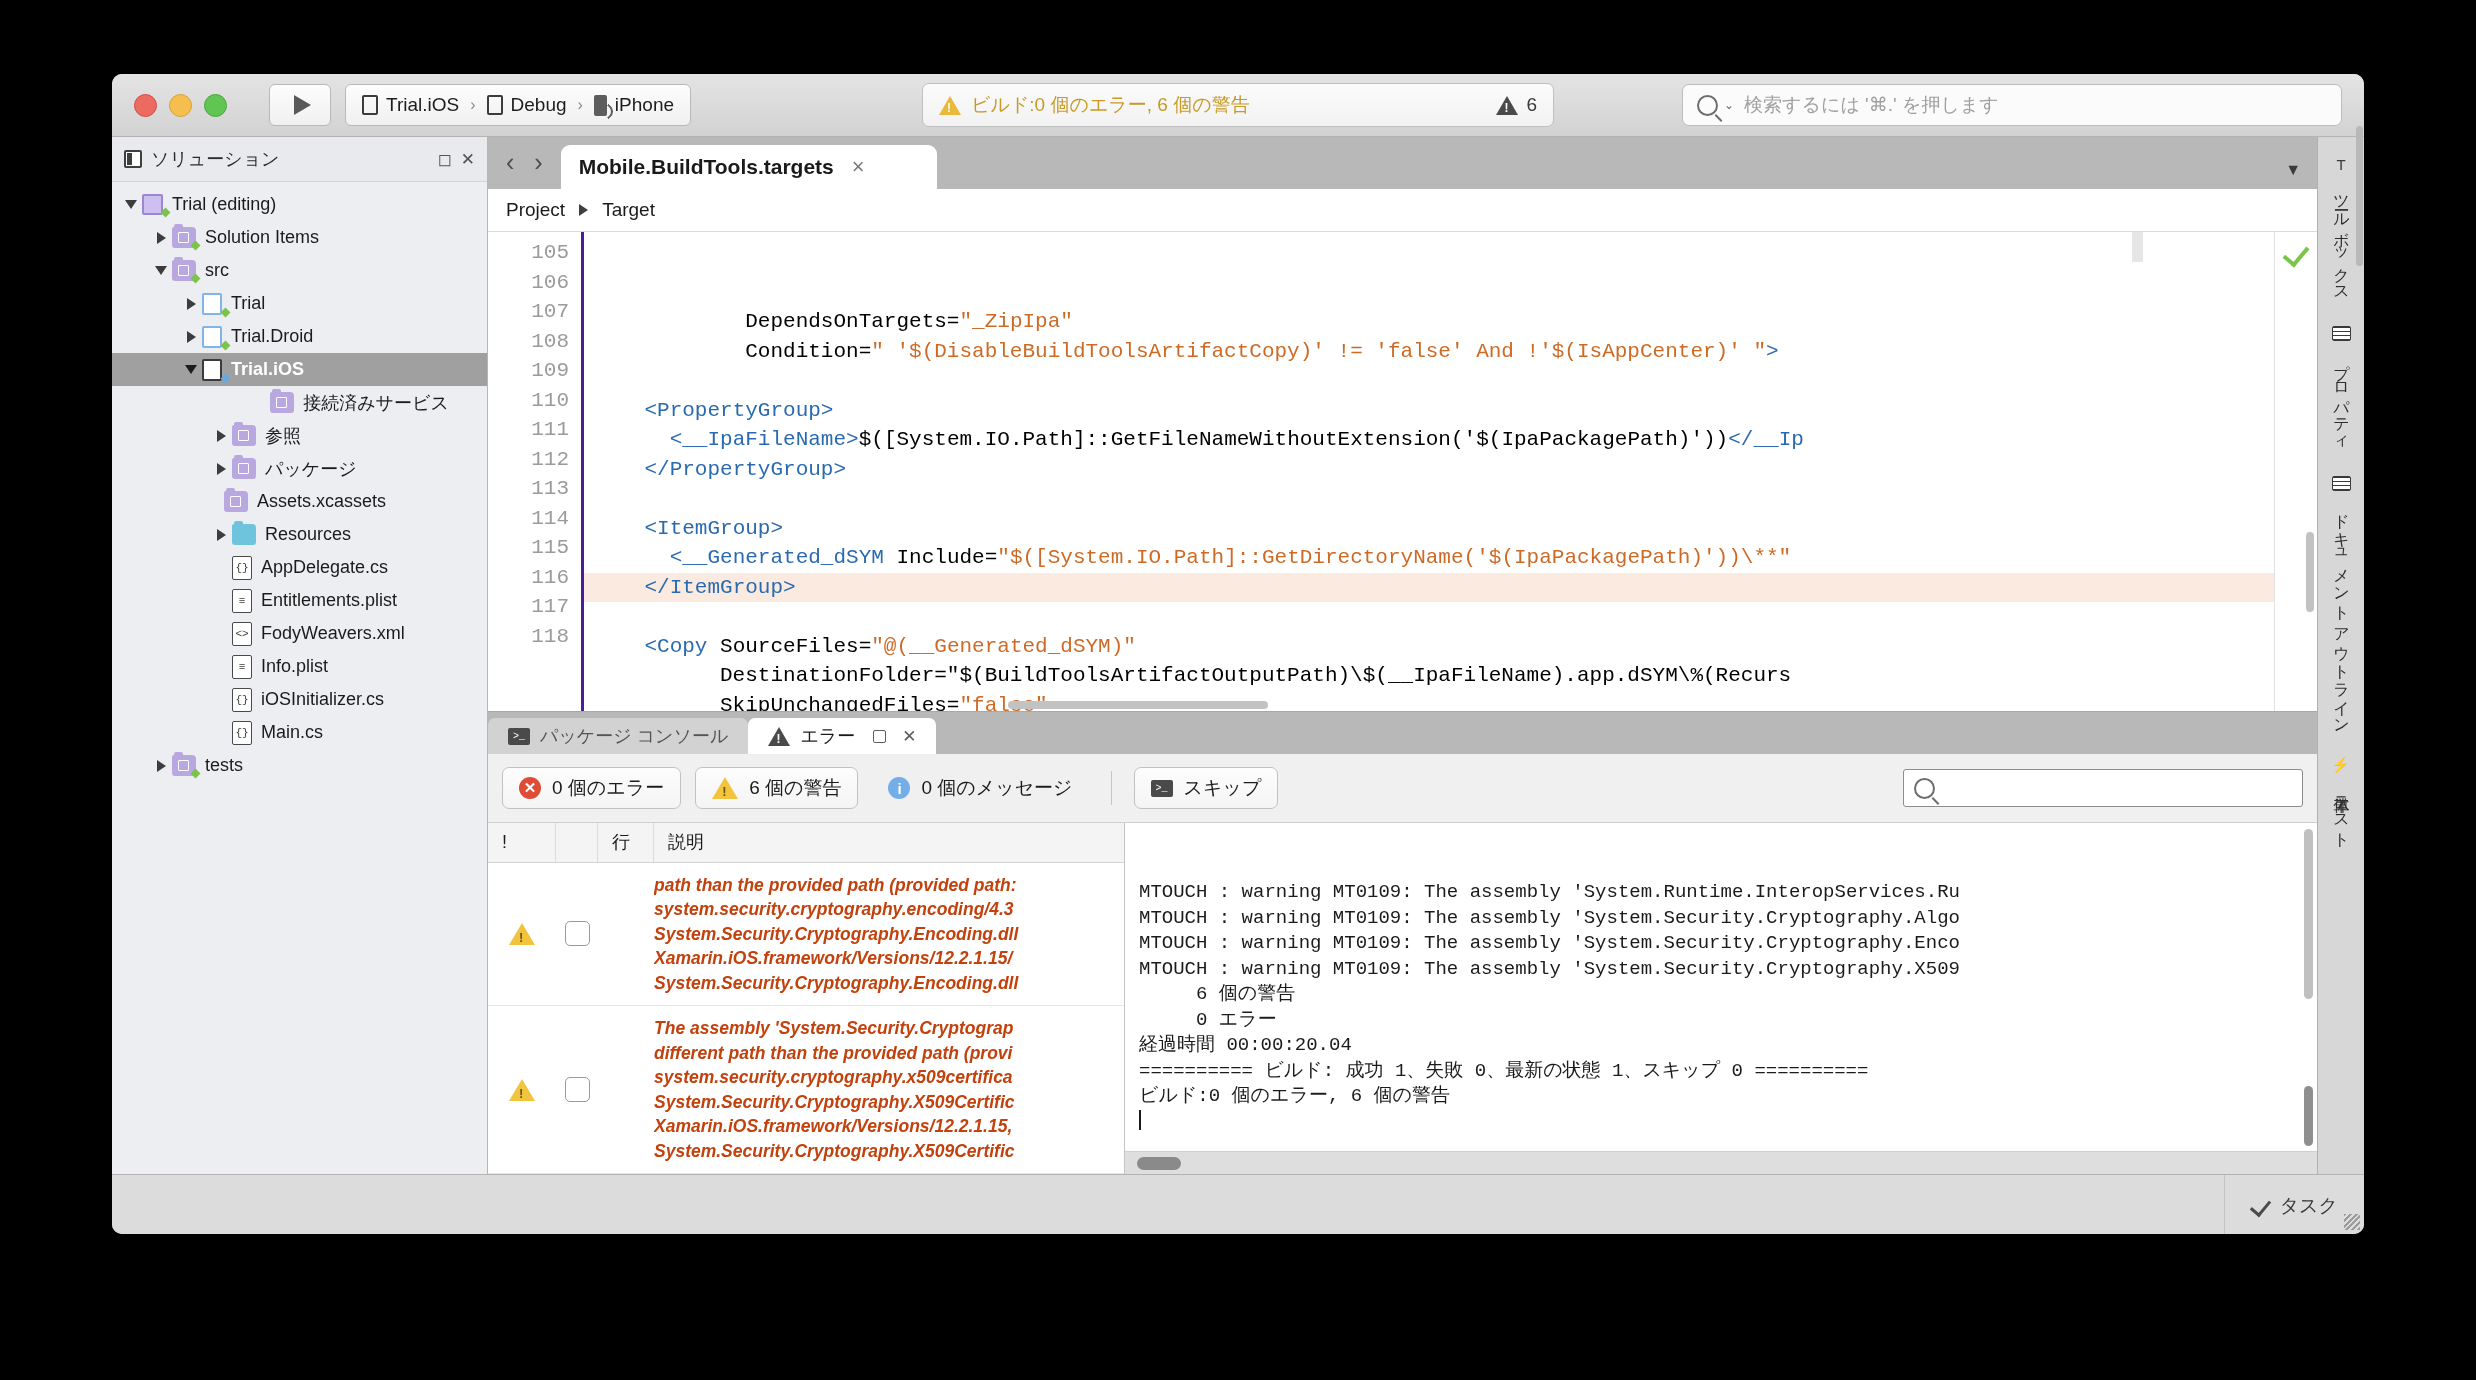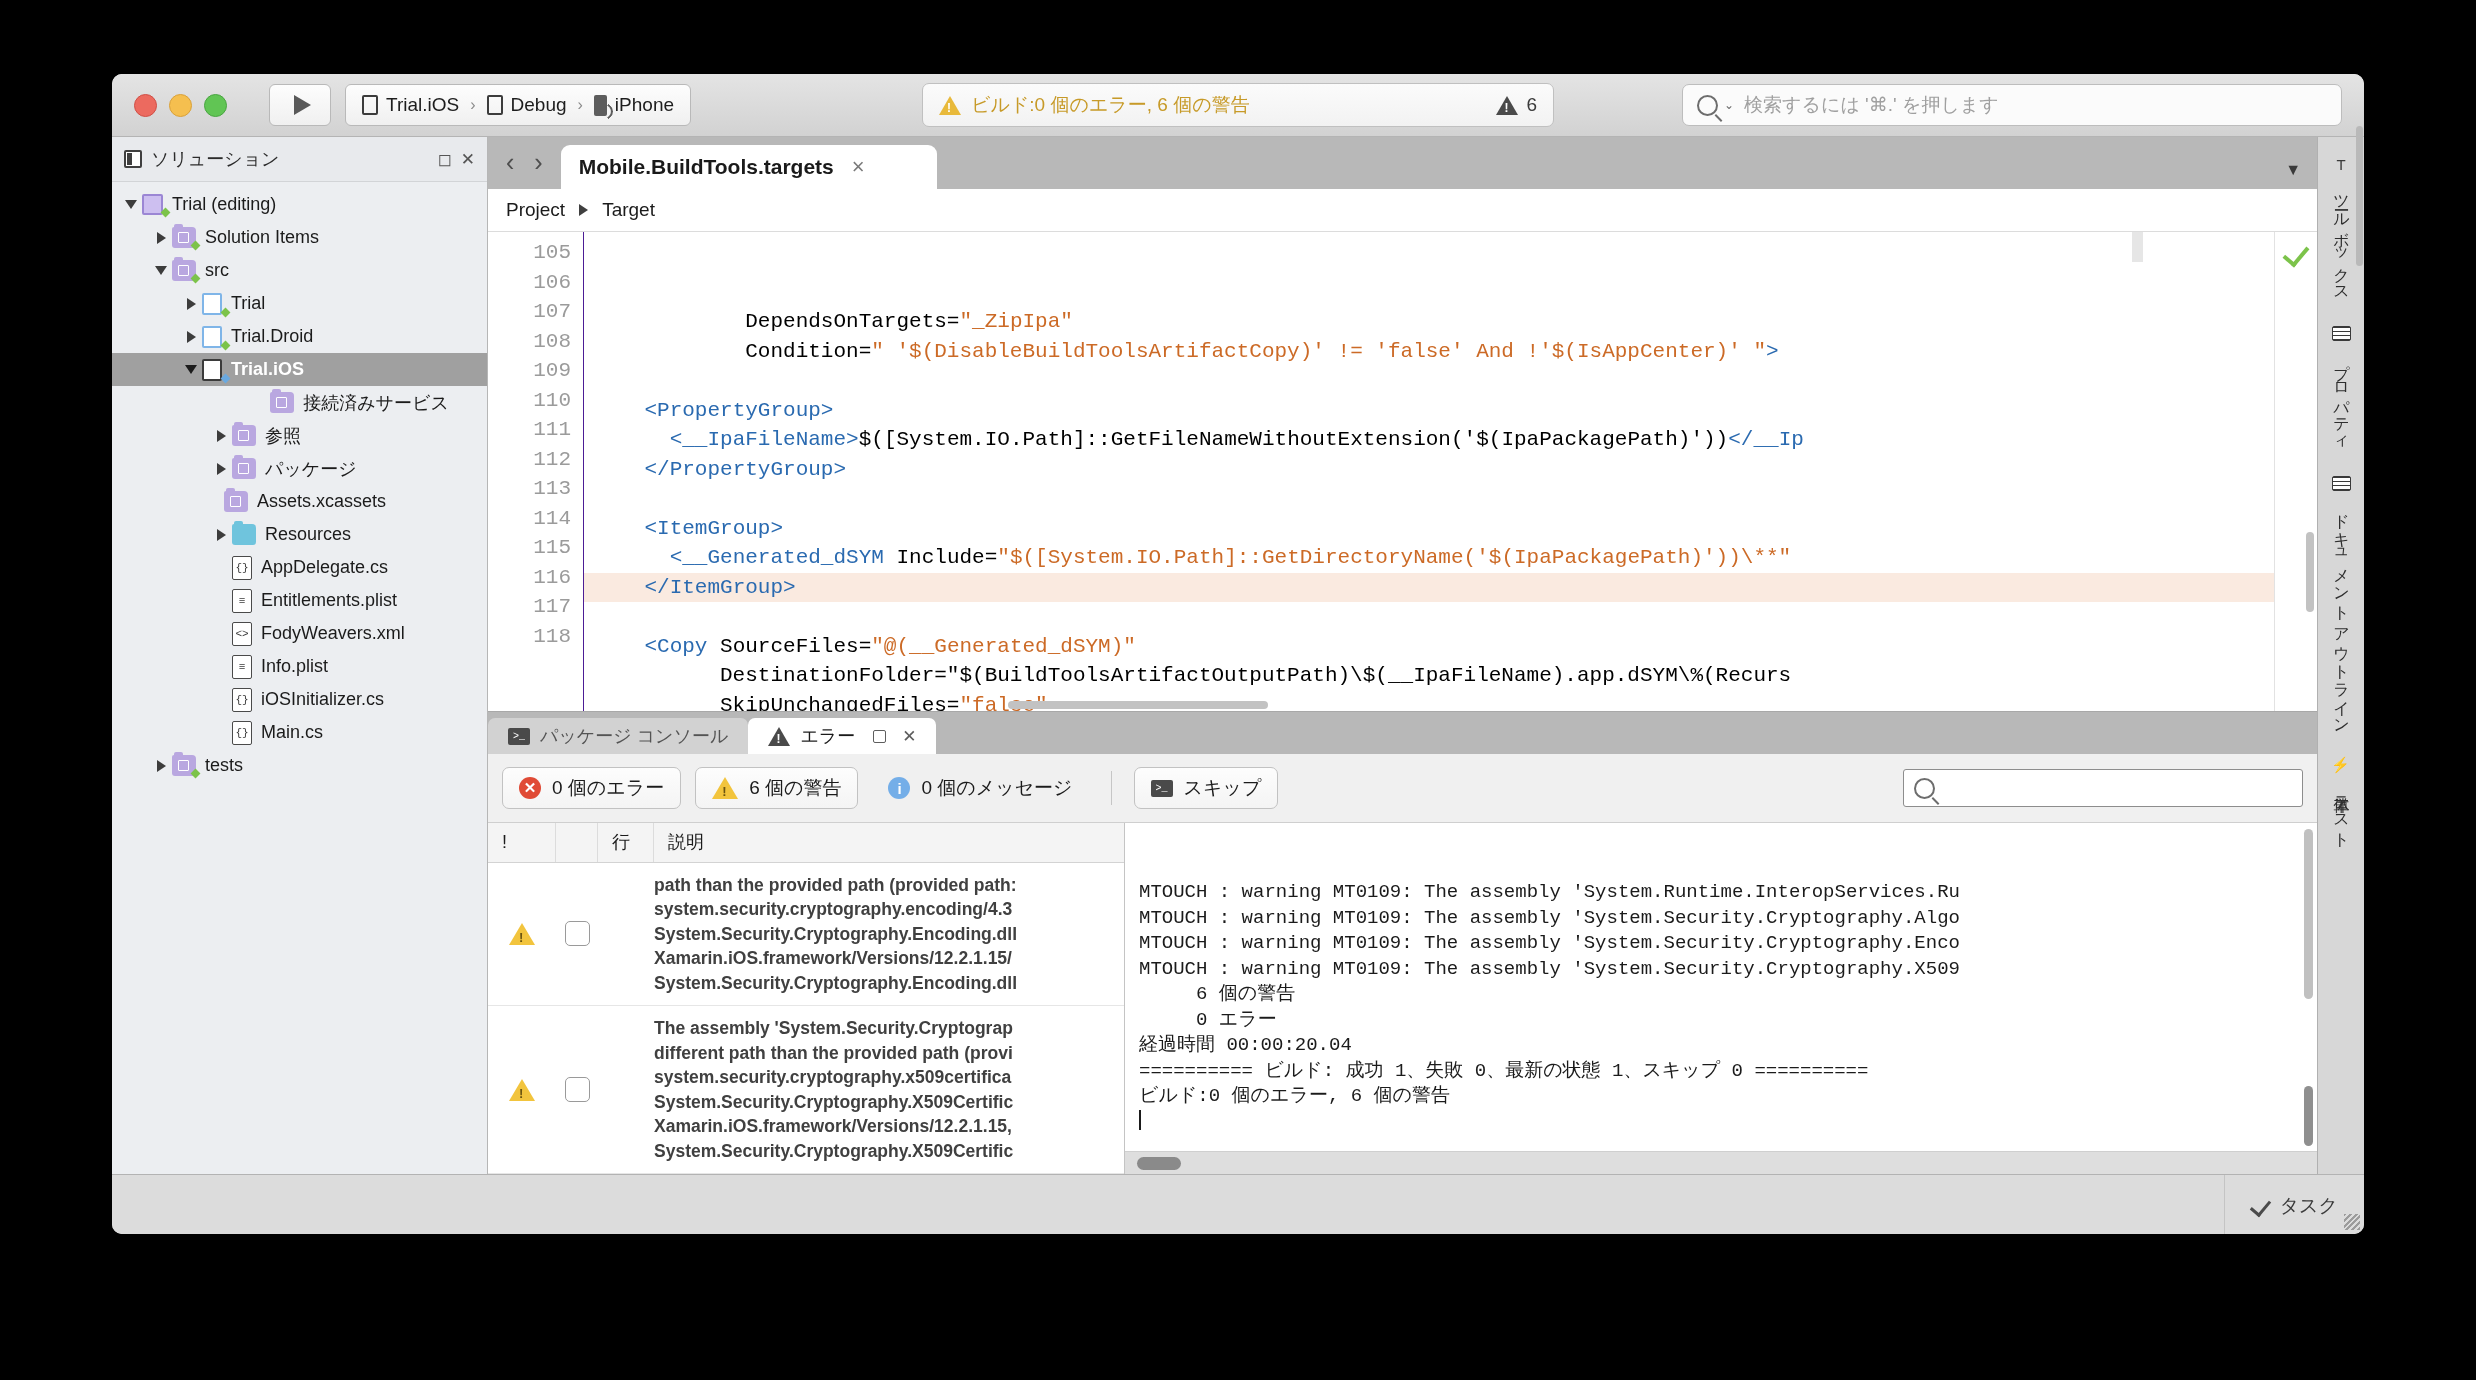--- a/index.html
+++ b/index.html
@@ -80,21 +80,21 @@
   .tabbar{height:52px;background:#b8b8b8;display:flex;align-items:flex-end;position:relative;}
   .navarrows{display:flex;align-items:center;gap:20px;padding:0 18px 12px 18px;font-size:25px;color:#4e4e4e;}
   .tab{height:44px;min-width:340px;background:#fff;border-radius:9px 9px 0 0;display:flex;align-items:center;
        gap:18px;padding:0 18px;font-size:21px;font-weight:bold;color:#1a1a1a;}
   .tab .x{font-size:22px;font-weight:normal;color:#7a7a7a;}
   .tabbar-right{position:absolute;right:16px;bottom:10px;font-size:16px;color:#3a3a3a;}
   .breadcrumb{height:42px;background:#fff;border-bottom:1px solid #dcdcdc;display:flex;align-items:center;
       gap:14px;padding:0 18px;font-size:19px;color:#1b1b1b;}
   .bc-tri{width:0;height:0;border-left:9px solid #3f3f3f;border-top:6px solid transparent;border-bottom:6px solid transparent;}
   .editor{flex:1;background:#fff;position:relative;overflow:hidden;display:flex;}
-  .gutter{width:96px;flex:none;background:#fff;border-right:1px solid #4c1d95;text-align:right;
+  .gutter{width:96px;flex:none;background:#fff;border-right:3px solid #4c1d95;text-align:right;
       padding-top:6px;box-sizing:border-box;}
   .gutter div{height:29.5px;line-height:29.5px;font-family:"Liberation Mono",monospace;font-size:21px;color:#9b9b9b;padding-right:12px;}
   .code{flex:1;padding-top:6px;font-family:"Liberation Mono",monospace;font-size:21px;white-space:pre;
         position:relative;overflow:hidden;}
   .code div{height:29.5px;line-height:29.5px;padding-left:10px;}
   .code .hl{background:#faeae0;}
   .t-tag{color:#2a6ab0;}
   .t-str{color:#cc6a26;}
   .edge-line{position:absolute;top:0;bottom:0;left:1548px;width:1px;background:#e6e6e6;}
   .ed-right{width:42px;flex:none;border-left:1px solid #e2e2e2;position:relative;background:#fff;}
@@ -128,22 +128,22 @@
   .panes{flex:1;display:flex;min-height:0;}
   .errlist{width:636px;flex:none;background:#fff;border-right:1px solid #c4c4c4;display:flex;flex-direction:column;}
   .errhead{height:44px;display:flex;align-items:center;background:#f4f4f4;border-bottom:1px solid #d3d3d3;font-size:18px;color:#1b1b1b;}
   .errhead div{border-right:1px solid #dcdcdc;height:100%;display:flex;align-items:center;padding-left:14px;box-sizing:border-box;}
   .c1{width:68px;}.c2{width:42px;}.c3{width:56px;}.c4{flex:1;border-right:none!important;}
   .errrow{display:flex;border-bottom:1px solid #e6e6e6;padding:10px 0;}
   .errrow .col-ic{width:68px;display:flex;align-items:center;justify-content:center;flex:none;}
   .errrow .col-cb{width:42px;display:flex;align-items:center;justify-content:center;flex:none;}
   .chk{width:23px;height:23px;border:1.6px solid #9a9a9a;border-radius:5px;background:#fff;}
   .errrow .col-ln{width:56px;flex:none;}
-  .errrow .col-desc{flex:1;font-size:17.5px;font-weight:bold;color:#404040;line-height:24.5px;
-      overflow:hidden;white-space:nowrap;}
+  .errrow .col-desc{flex:1;font-size:17.5px;font-weight:bold;color:#c2410c;line-height:24.5px;
+      overflow:hidden;white-space:nowrap;font-style:italic;}
   .console{flex:1;background:#fff;position:relative;overflow:hidden;font-family:"Liberation Mono",monospace;
       font-size:19px;color:#1b1b1b;padding:6px 0 0 14px;white-space:pre;line-height:25.5px;}
   .caret{display:inline-block;width:2px;height:20px;background:#1b1b1b;vertical-align:-3px;}
   .cons-vscroll{position:absolute;right:4px;top:6px;width:9px;height:170px;background:#c0c0c0;border-radius:5px;}
   .cons-vscroll2{position:absolute;right:4px;bottom:28px;width:9px;height:60px;background:#8f8f8f;border-radius:5px;}
   .cons-hbar{position:absolute;left:0;right:0;bottom:0;height:22px;background:#dedede;border-top:1px solid #cfcfcf;}
   .cons-hthumb{position:absolute;left:12px;top:5px;width:44px;height:13px;background:#8a8a8a;border-radius:7px;}
   
   .rdock{width:46px;flex:none;background:#d7d7d7;border-left:1px solid #b0b0b0;display:flex;
       flex-direction:column;align-items:center;padding-top:18px;gap:30px;}

